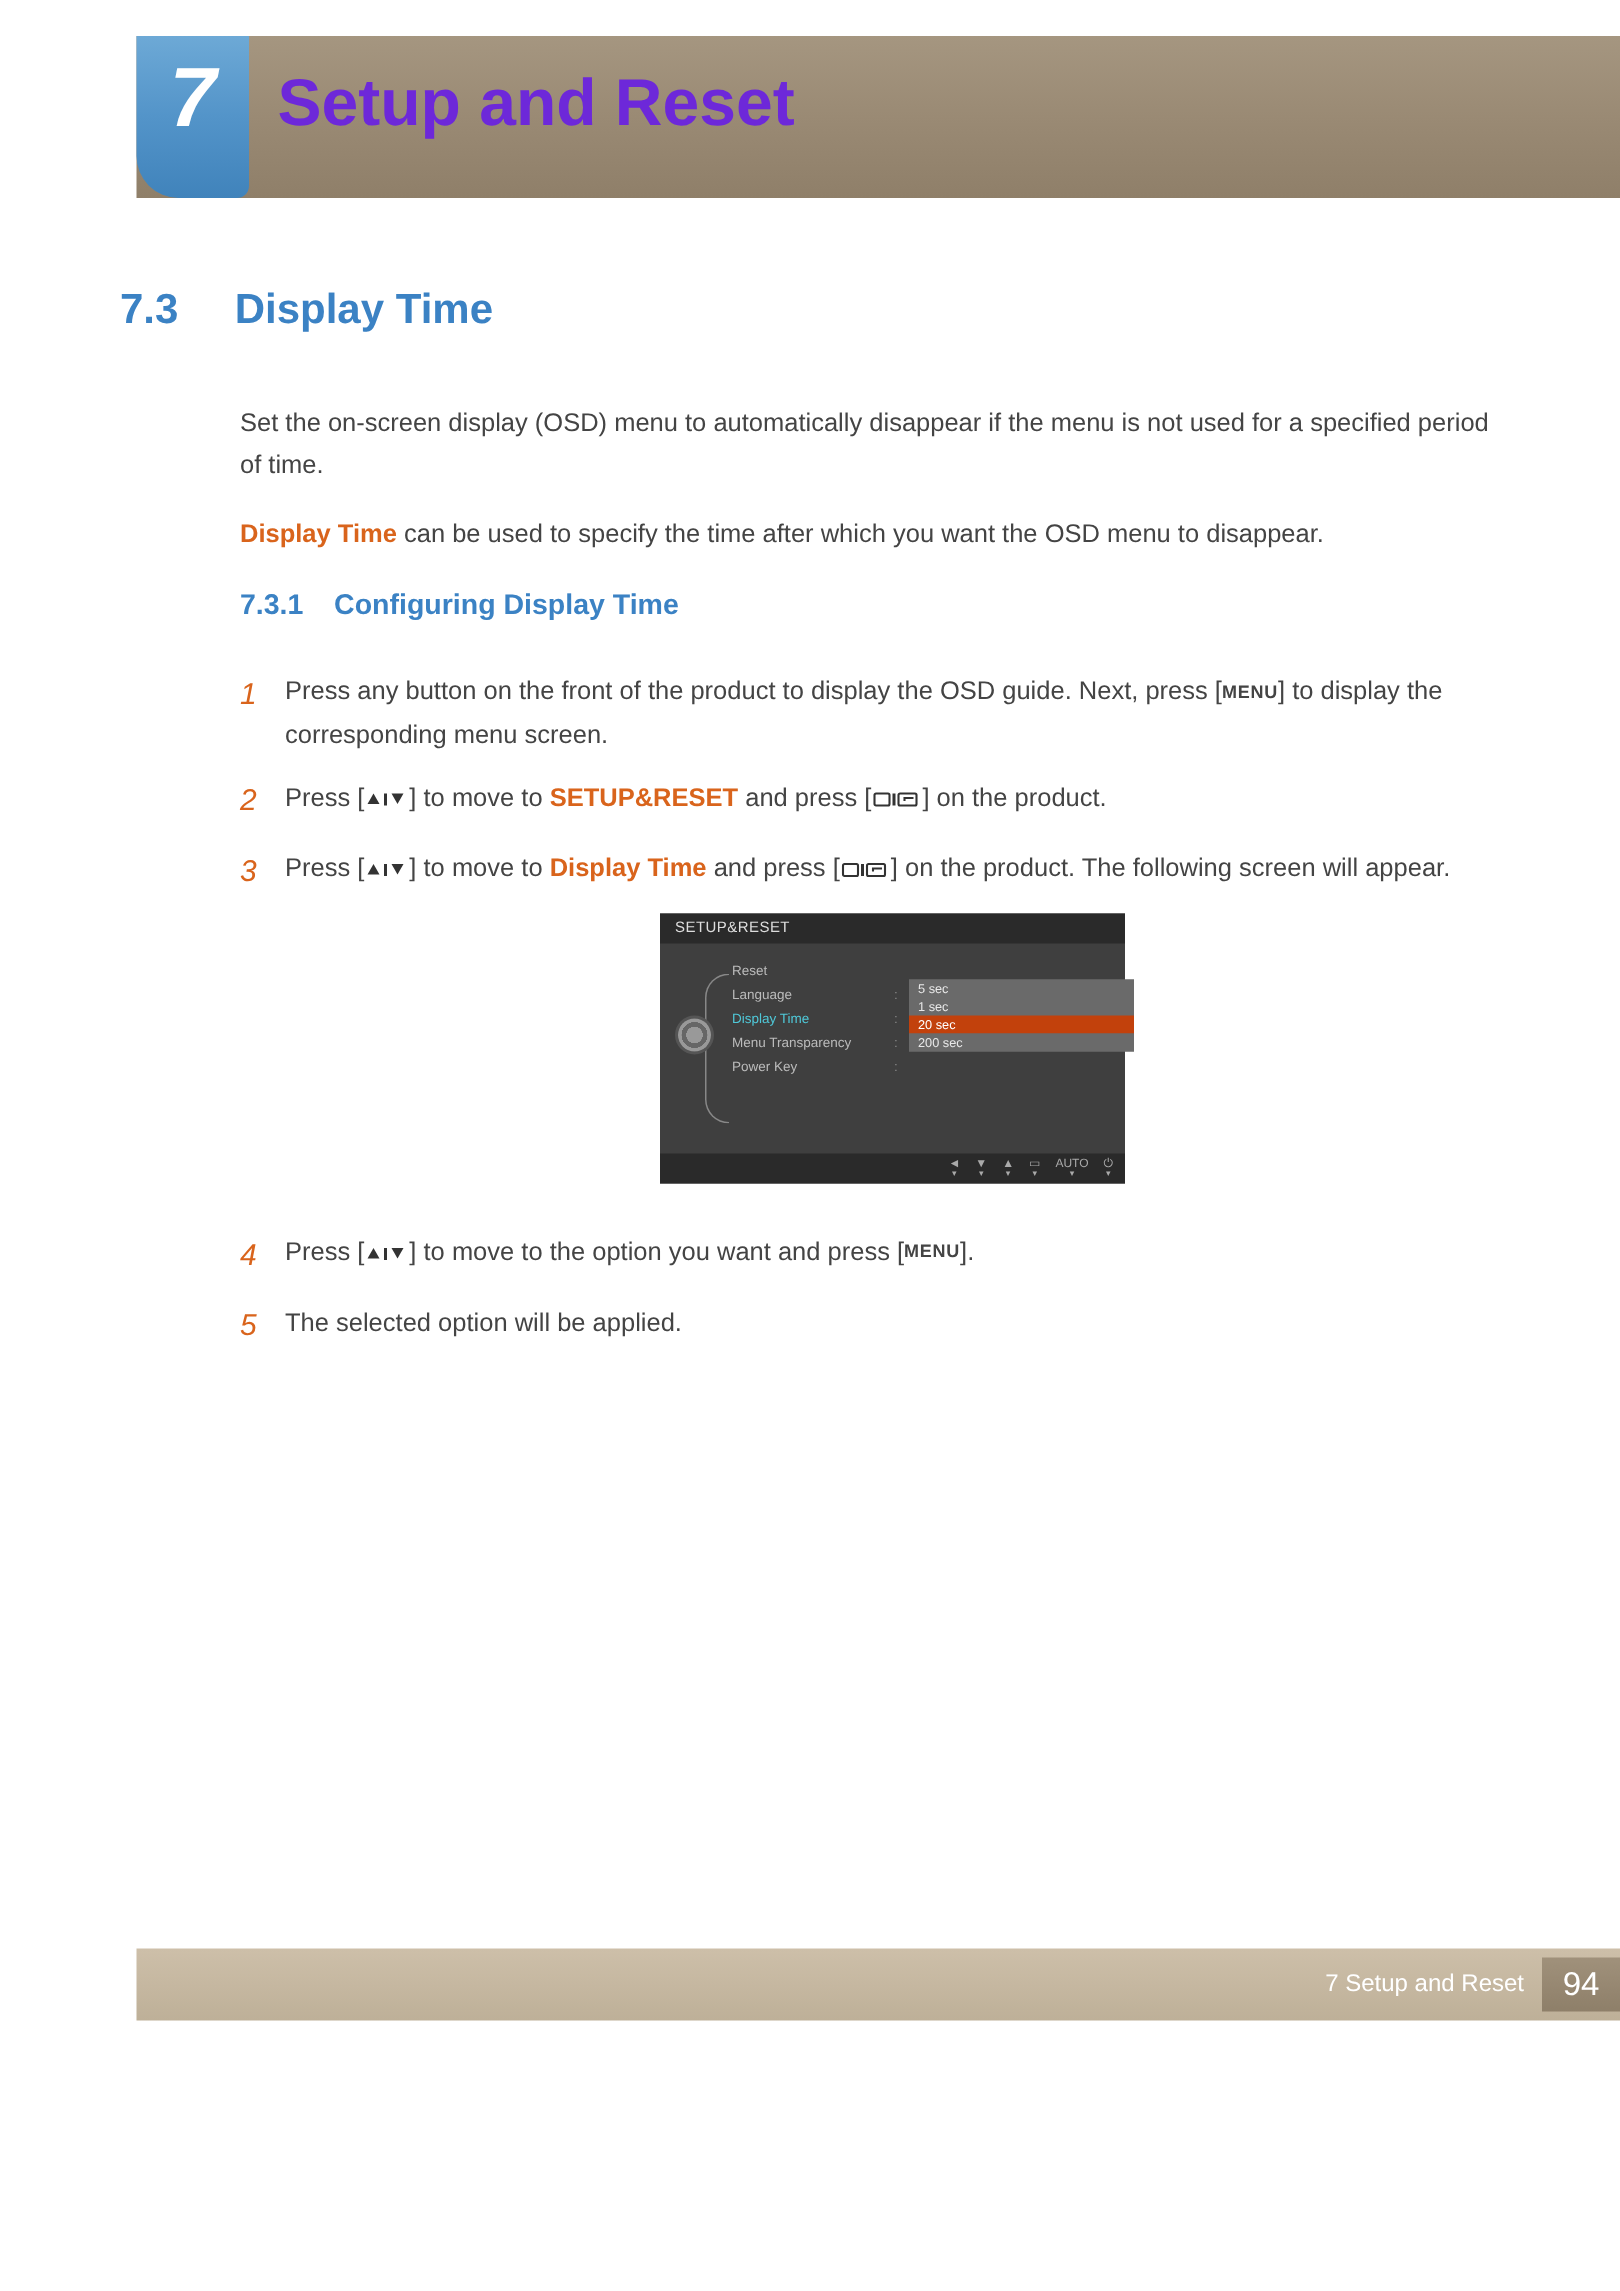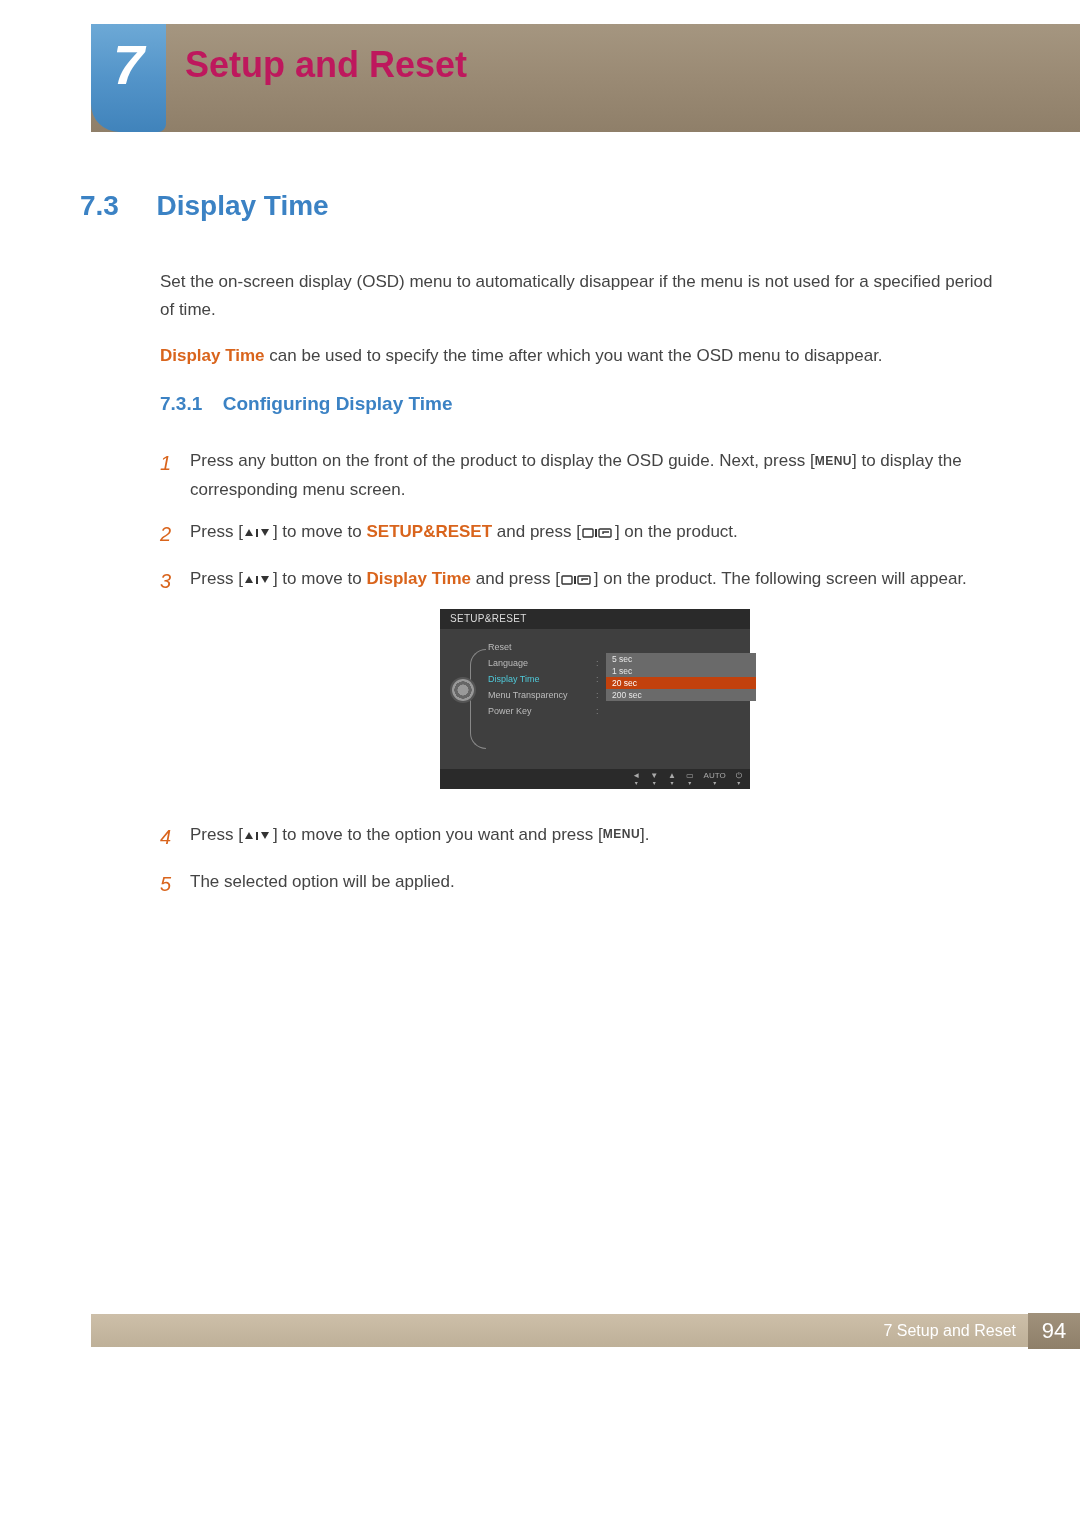--- a/index.html
+++ b/index.html
@@ -1,19 +1,19 @@
 <!DOCTYPE html>
 <html><head>
 <meta charset="utf-8">
 <style>
 * { margin:0; padding:0; box-sizing:border-box; }
 body { font-family:"Helvetica Neue",Arial,sans-serif; width:1080px; height:1527px; position:relative; background:#fff; color:#333; }
 .top-bar { position:absolute; top:24px; left:91px; right:0; height:108px; background:linear-gradient(to bottom,#a59680 0%,#9a8a74 50%,#8f7f69 100%); }
 .chapter-tab { position:absolute; top:24px; left:91px; width:75px; height:108px; background:linear-gradient(to bottom,#6da9d6 0%,#5394c9 50%,#4083bb 100%); border-bottom-left-radius:28px; border-bottom-right-radius:8px; color:#fff; font-size:56px; font-weight:600; display:flex; align-items:flex-start; justify-content:center; padding-top:8px; font-style:italic; }
-.chapter-title { position:absolute; top:44px; left:185px; font-size:36px; font-weight:600; color:#be185d; }
+.chapter-title { position:absolute; top:44px; left:185px; font-size:44px; font-weight:600; color:#6d28d9; }
 .content { position:absolute; top:190px; left:80px; right:80px; }
 .sec-num { color:#3b82c4; font-size:28px; font-weight:600; display:inline-block; width:72px; vertical-align:top; }
 .sec-title { color:#3b82c4; font-size:28px; font-weight:600; display:inline-block; }
 .body-text { margin-left:80px; margin-top:46px; font-size:17px; line-height:1.65; color:#444; }
 .para { margin-bottom:18px; }
 .highlight { color:#d9641c; font-weight:600; }
 .subsec { }
 .subsec-num { color:#3b82c4; font-size:19px; font-weight:600; display:inline-block; width:58px; }
 .subsec-title { color:#3b82c4; font-size:19px; font-weight:600; display:inline-block; }
 .steps { margin-top:28px; }
@@ -33,21 +33,21 @@
 .osd-colon { width:10px; color:#888; }
 .osd-val { color:#bbb; }
 .osd-active { color:#4fc8d8; }
 .osd-options { position:absolute; left:166px; top:24px; width:150px; background:#6a6a6a; }
 .osd-opt { height:12px; line-height:12px; font-size:8.5px; padding-left:6px; color:#e8e8e8; background:#6a6a6a; }
 .osd-opt.selected { background:#c2410c; color:#fff; }
 .osd-foot { position:absolute; bottom:0; left:0; right:0; height:20px; background:#2a2a2a; display:flex; align-items:center; justify-content:flex-end; padding-right:8px; gap:10px; }
 .osd-foot .f-icon { color:#aaa; font-size:9px; display:flex; flex-direction:column; align-items:center; line-height:1; }
 .osd-foot .f-top { font-size:8px; }
 .osd-foot .f-bot { font-size:6px; }
-.footer-bar { position:absolute; bottom:180px; left:91px; right:0; height:33px; background:linear-gradient(to bottom,#cdbfa9,#beb098); display:flex; align-items:center; justify-content:flex-end; }
+.footer-bar { position:absolute; bottom:180px; left:91px; right:0; height:48px; background:linear-gradient(to bottom,#cdbfa9,#beb098); display:flex; align-items:center; justify-content:flex-end; }
 .footer-text { color:#fff; font-size:16px; margin-right:12px; }
 .footer-num { height:36px; width:52px; background:linear-gradient(to bottom,#a0917b,#8e7f69); color:#fff; font-size:22px; display:flex; align-items:center; justify-content:center; }
 </style>
 </head>
 <body>
 
 <div class="top-bar"></div>
 <div class="chapter-tab">
   <span>7</span>
 </div>

